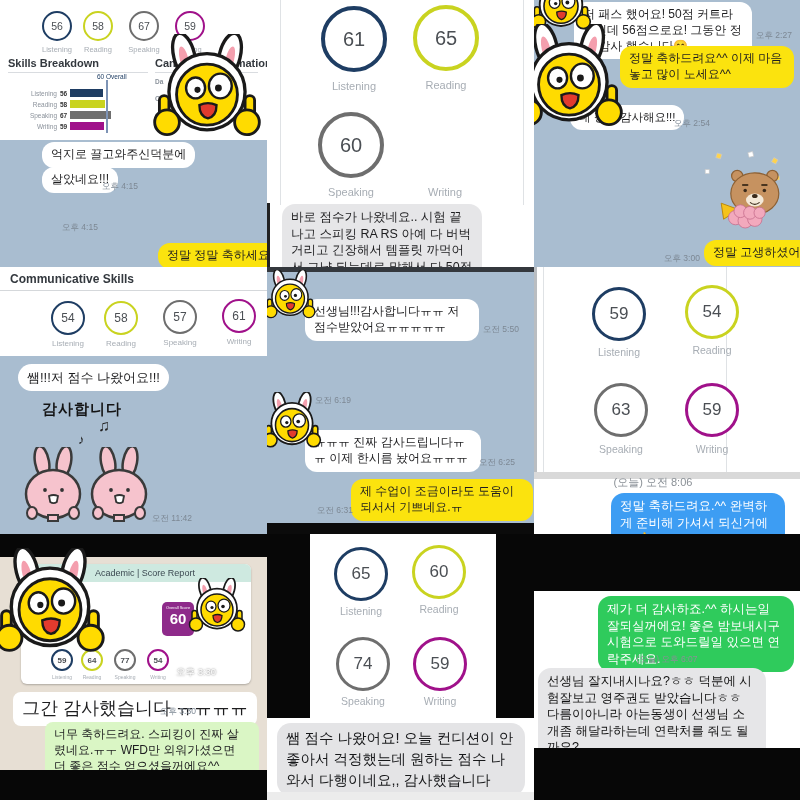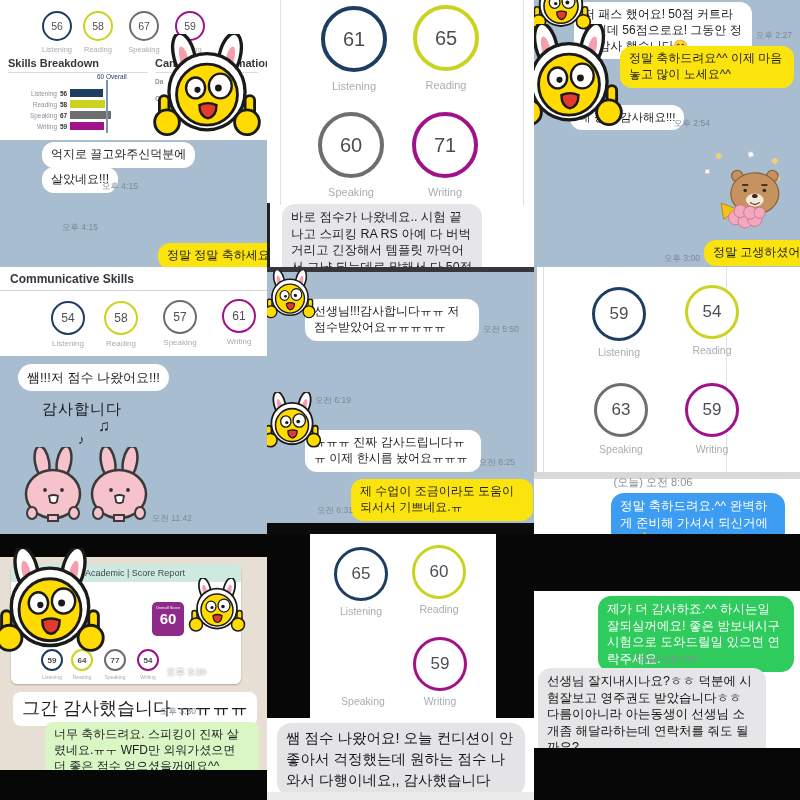--- a/index.html
+++ b/index.html
@@ -152,23 +152,20 @@
     <div class="vl" style="left:256px;top:0;height:205px"></div>
     <div class="ring" style="left:54px;top:6px;width:66px;height:66px;border:4px solid #1e3d63;font-size:20px">
         <span class="num">61</span>
       </div>
     <div class="ring" style="left:146px;top:5px;width:66px;height:66px;border:4px solid #c9d320;font-size:20px">
         <span class="num">65</span>
       </div>
     <div class="ring" style="left:51px;top:112px;width:66px;height:66px;border:4px solid #6e6e6e;font-size:20px">
         <span class="num">60</span>
       </div>
-    <div class="ring" style="left:145px;top:112px;width:66px;height:66px;border:4px solid #a0118a;font-size:20px">
-        <span class="num">71</span>
-      </div>
     <div class="sl" style="left:57px;top:80px;width:60px;font-size:11px">Listening</div>
     <div class="sl" style="left:149px;top:79px;width:60px;font-size:11px">Reading</div>
     <div class="sl" style="left:54px;top:186px;width:60px;font-size:11px">Speaking</div>
     <div class="sl" style="left:148px;top:186px;width:60px;font-size:11px">Writing</div>
     <div class="abs" style="left:0;top:203px;width:3px;height:64px;background:#222"></div>
     <div class="bub gb" style="left:15px;top:204px;width:200px;font-size:12.5px;border-radius:13px">바로 점수가 나왔네요.. 시험 끝나고 스피킹 RA RS 아예 다 버벅거리고 긴장해서 템플릿 까먹어서 그냥 되는데로 말해서 다 50점도 안나올줄알았는데..</div>
   </div>
 
   <div class="cell kbg" style="left:534px;top:0;width:266px;height:267px">
     <div class="bub wb" style="left:40px;top:2px;width:178px">저 패스 했어요! 50점 커트라인인데 56점으로요! 그동안 정말 감사 했습니다😊</div>
@@ -203,21 +200,21 @@
       </div>
     <div class="ring" style="left:222px;top:32px;width:34px;height:34px;border:2.5px solid #a0118a;font-size:12px">
         <b class="num">61</b>
       </div>
     <div class="sl" style="left:43px;top:72px;width:50px;font-size:8px">Listening</div>
     <div class="sl" style="left:96px;top:72px;width:50px;font-size:8px">Reading</div>
     <div class="sl" style="left:155px;top:71px;width:50px;font-size:8px">Speaking</div>
     <div class="sl" style="left:214px;top:70px;width:50px;font-size:8px">Writing</div>
     <div class="abs kbg" style="left:0;top:89px;width:267px;height:178px"></div>
     <div class="bub wb" style="left:18px;top:97px;white-space:nowrap;font-size:13px;border-radius:14px">쌤!!!저 점수 나왔어요!!!</div>
-    <div class="abs" style="left:42px;top:133px;font-size:15px;font-weight:normal;color:#141414;letter-spacing:1px">감사합니다</div>
+    <div class="abs" style="left:42px;top:133px;font-size:15px;font-weight:bold;color:#141414;letter-spacing:1px">감사합니다</div>
     <div class="abs" style="left:78px;top:165px;font-size:13px;color:#222">♪</div>
     <div class="abs" style="left:98px;top:150px;font-size:16px;color:#222">♫</div>
     <svg class="abs" viewBox="0 0 62 78" style="left:22px;top:180px;width:62px;height:78px">
         <use href="#bunny"></use>
       </svg>
     <svg class="abs" viewBox="0 0 62 78" style="left:88px;top:180px;width:62px;height:78px">
         <use href="#bunny"></use>
       </svg>
     <div class="t" style="left:152px;top:246px">오전 11:42</div>
   </div>
@@ -260,21 +257,21 @@
     <div class="sl" style="left:146px;top:77px;width:64px;font-size:10.5px">Reading</div>
     <div class="sl" style="left:55px;top:176px;width:64px;font-size:10.5px">Speaking</div>
     <div class="sl" style="left:146px;top:176px;width:64px;font-size:10.5px">Writing</div>
     <div class="abs" style="left:0;top:205px;width:266px;height:7px;background:#d9d9d9"></div>
     <div class="sl" style="left:0;top:208px;width:238px;font-size:11px;color:#8a9096">(오늘) 오전 8:06</div>
     <div class="bub bb" style="left:77px;top:226px;width:174px;font-size:12.5px;border-radius:13px">정말 축하드려요.^^ 완벽하게 준비해 가셔서 되신거에요.👍</div>
   </div>
 
   <div class="cell" style="left:0;top:534px;width:267px;height:266px;background:#e7dfd4">
     <div class="blk" style="left:0;top:0;width:267px;height:23px"></div>
-    <div class="abs" style="left:11px;top:30px;width:230px;height:120px;background:#fff;border-radius:6px;box-shadow:0 1px 2px rgba(0,0,0,.25)">
+    <div class="abs" style="left:21px;top:30px;width:230px;height:120px;background:#fff;border-radius:6px;box-shadow:0 1px 2px rgba(0,0,0,.25)">
       <div class="abs" style="left:0;top:0;width:230px;height:18px;background:#cee9e0;border-radius:6px 6px 0 0"></div>
       <div class="abs" style="left:5px;top:3px;width:12px;height:12px;border-radius:50%;background:#1273b8;color:#fff;font-size:8px;text-align:center;line-height:12px">P</div>
       <div class="abs" style="left:74px;top:4px;font-size:9px;color:#3c4a52;white-space:nowrap">Academic | Score Report</div>
       <div class="abs" style="left:141px;top:38px;width:32px;height:34px;background:#8e2a8a;border-radius:5px;text-align:center">
         <div style="font-size:4px;color:#fff;padding-top:3px">Overall Score</div>
         <div style="font-size:15px;color:#fff;font-weight:bold">60</div>
       </div>
       <div class="ring" style="left:30px;top:85px;width:22px;height:22px;border:2px solid #1e3d63;font-size:8px">
           <b>59</b>
         </div>
@@ -310,20 +307,23 @@
 
   <div class="cell" style="left:267px;top:534px;width:267px;height:266px;background:#fff">
     <div class="blk" style="left:0;top:0;width:43px;height:184px"></div>
     <div class="blk" style="left:229px;top:0;width:38px;height:184px"></div>
     <div class="ring" style="left:67px;top:13px;width:54px;height:54px;border:3.5px solid #1e3d63;font-size:17px">
         <span class="num">65</span>
       </div>
     <div class="ring" style="left:145px;top:11px;width:54px;height:54px;border:3.5px solid #c9d320;font-size:17px">
         <span class="num">60</span>
       </div>
+    <div class="ring" style="left:69px;top:103px;width:54px;height:54px;border:3.5px solid #6e6e6e;font-size:17px">
+        <span class="num">74</span>
+      </div>
     <div class="ring" style="left:146px;top:103px;width:54px;height:54px;border:3.5px solid #a0118a;font-size:17px">
         <span class="num">59</span>
       </div>
     <div class="sl" style="left:62px;top:71px;width:64px;font-size:10.5px">Listening</div>
     <div class="sl" style="left:140px;top:69px;width:64px;font-size:10.5px">Reading</div>
     <div class="sl" style="left:64px;top:161px;width:64px;font-size:10.5px">Speaking</div>
     <div class="sl" style="left:141px;top:161px;width:64px;font-size:10.5px">Writing</div>
     <div class="bub gb" style="left:10px;top:189px;width:248px;font-size:14.5px;line-height:1.45;border-radius:14px;background:#e4e4e6;color:#17181a">쌤 점수 나왔어요! 오늘 컨디션이 안 좋아서 걱정했는데 원하는 점수 나와서 다행이네요,, 감사했습니다</div>
     <div class="abs" style="left:0;top:258px;width:267px;height:8px;background:#ececec"></div>
   </div>

